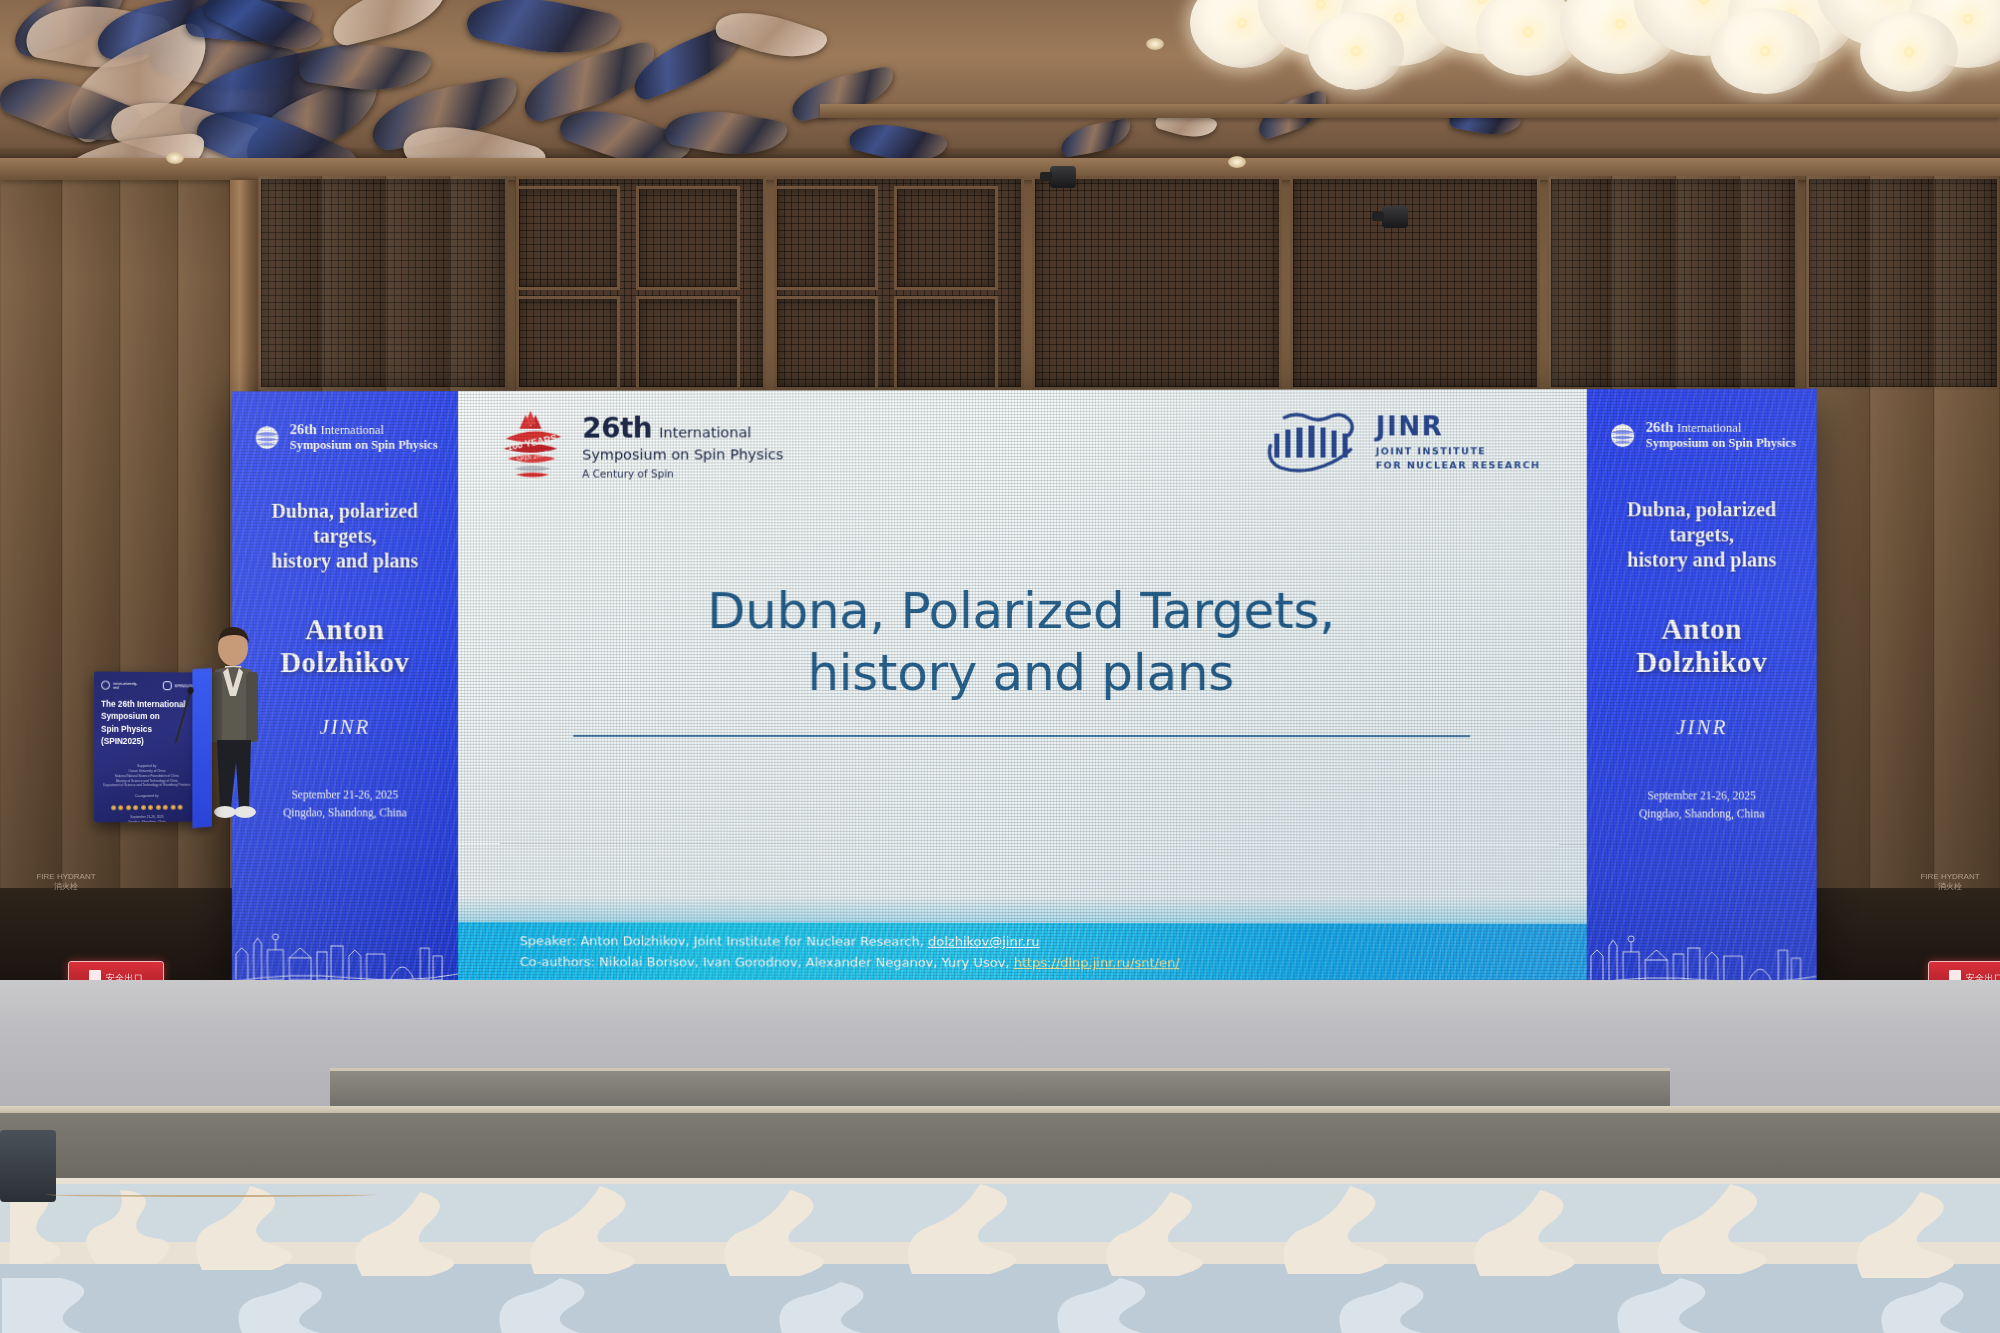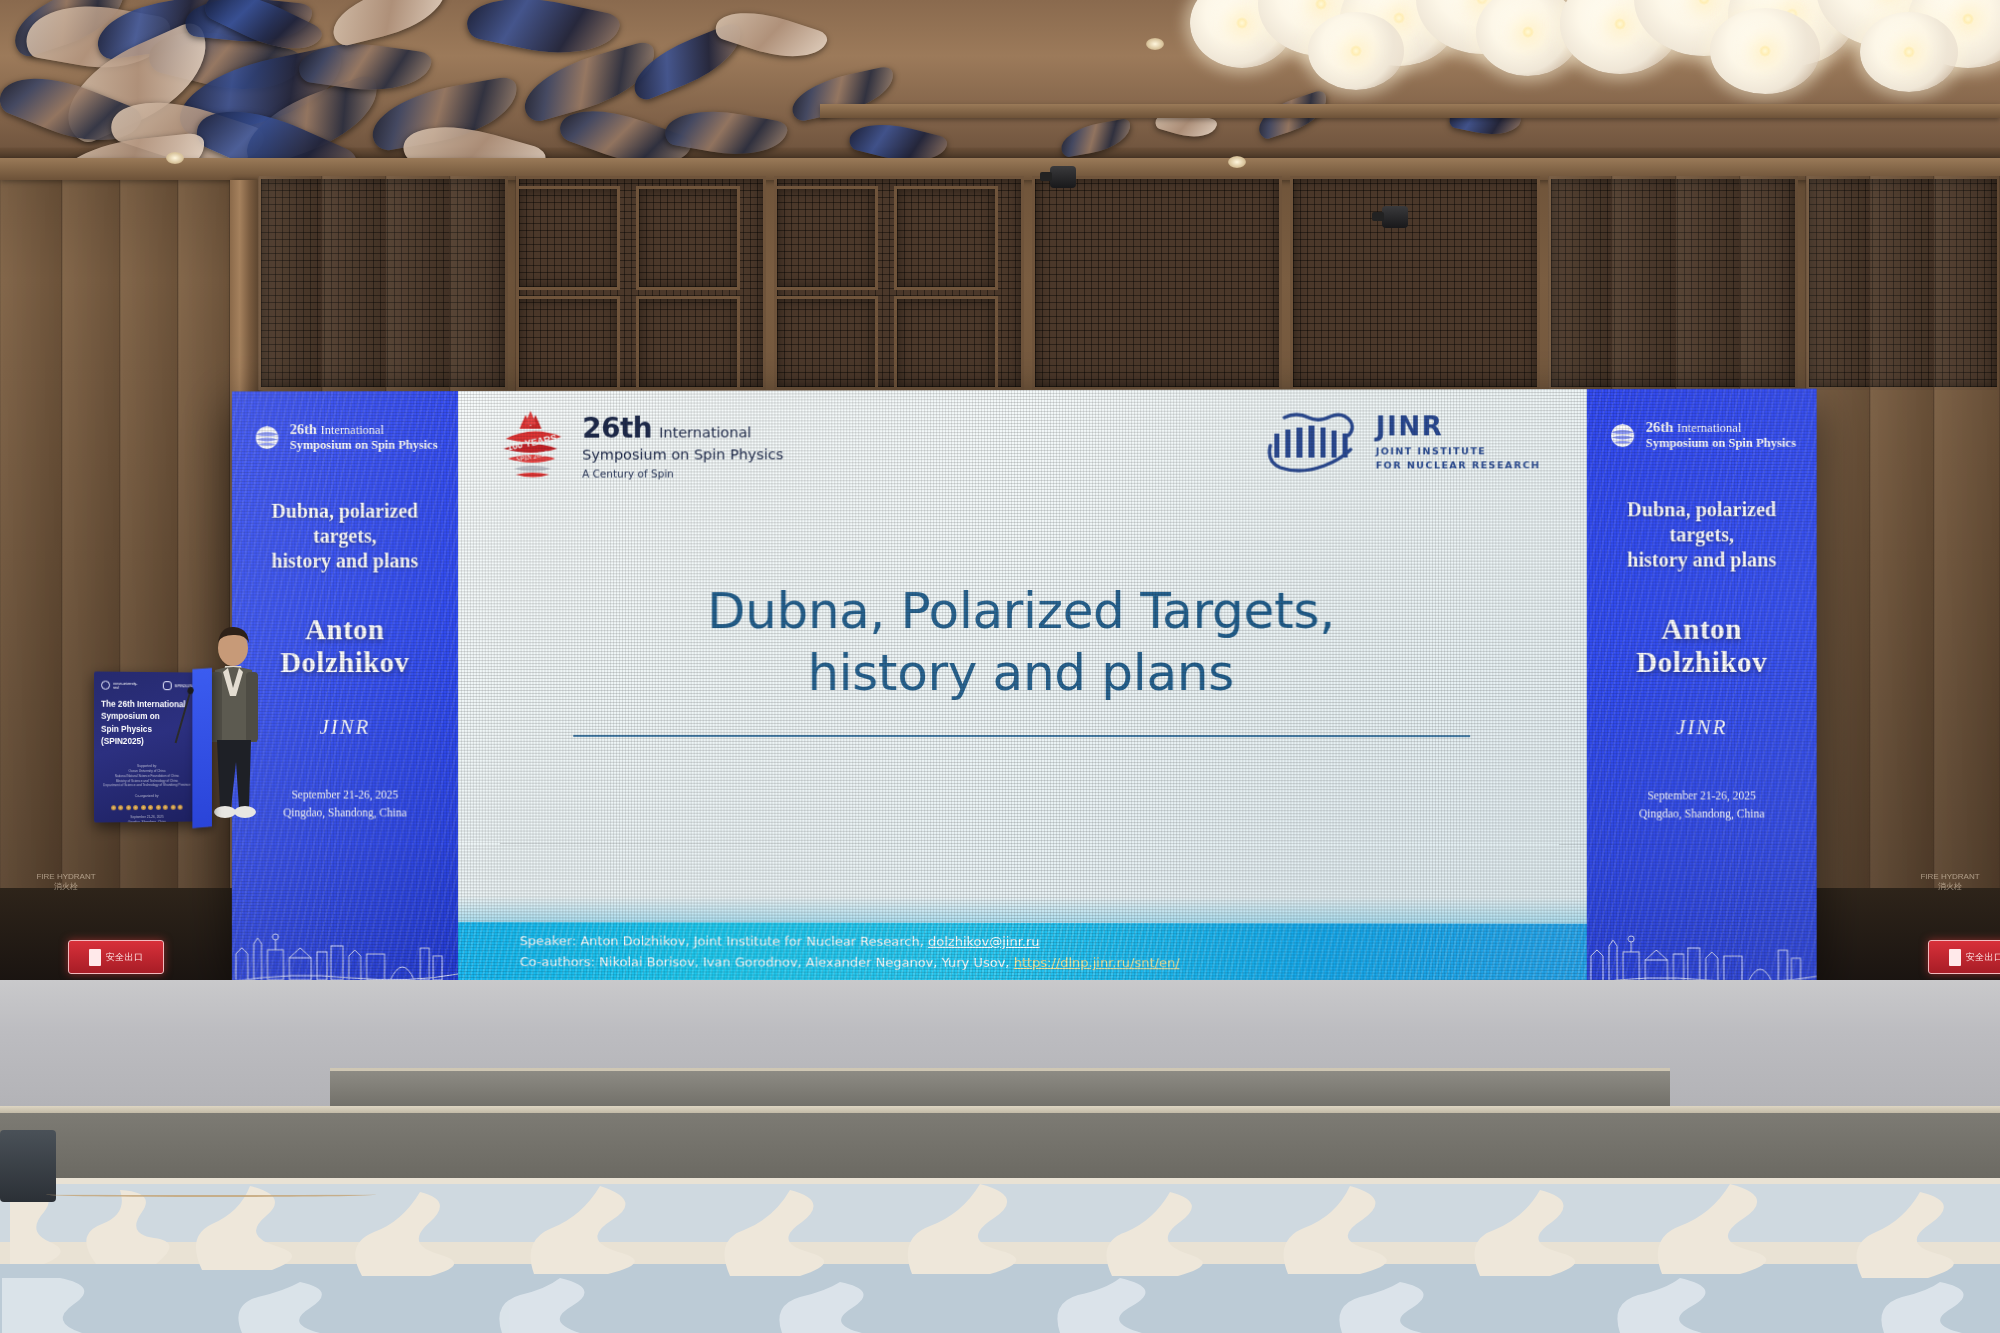--- a/index.html
+++ b/index.html
@@ -86,20 +86,21 @@
   .cam::after{ content:""; position:absolute; left:-10px; top:6px; width:12px;height:9px;
     background:#222; border-radius:2px; }
 
   .exit-sign {
     position:absolute; width:96px; height:34px; border-radius:3px;
     background:linear-gradient(180deg,#d8303a,#a81d26);
     border:1px solid #f2b9bd;
     display:flex; align-items:center; justify-content:center; gap:5px;
     color:#ffe9ea; font-size:9px; letter-spacing:.4px;
     box-shadow:0 0 9px rgba(220,60,60,.55);
+    margin-top:21px;
   }
   .exit-sign .door { width:12px;height:17px;background:#ffe9ea;border-radius:1px; }
   .wall-plate {
     position:absolute; width:80px; height:26px;
     color:rgba(255,240,215,.5); font-size:8px; text-align:center; line-height:1.3;
   }
 
   
   .ledwall {
     position:absolute; left:228px; top:390px; width:1585px; height:595px;

